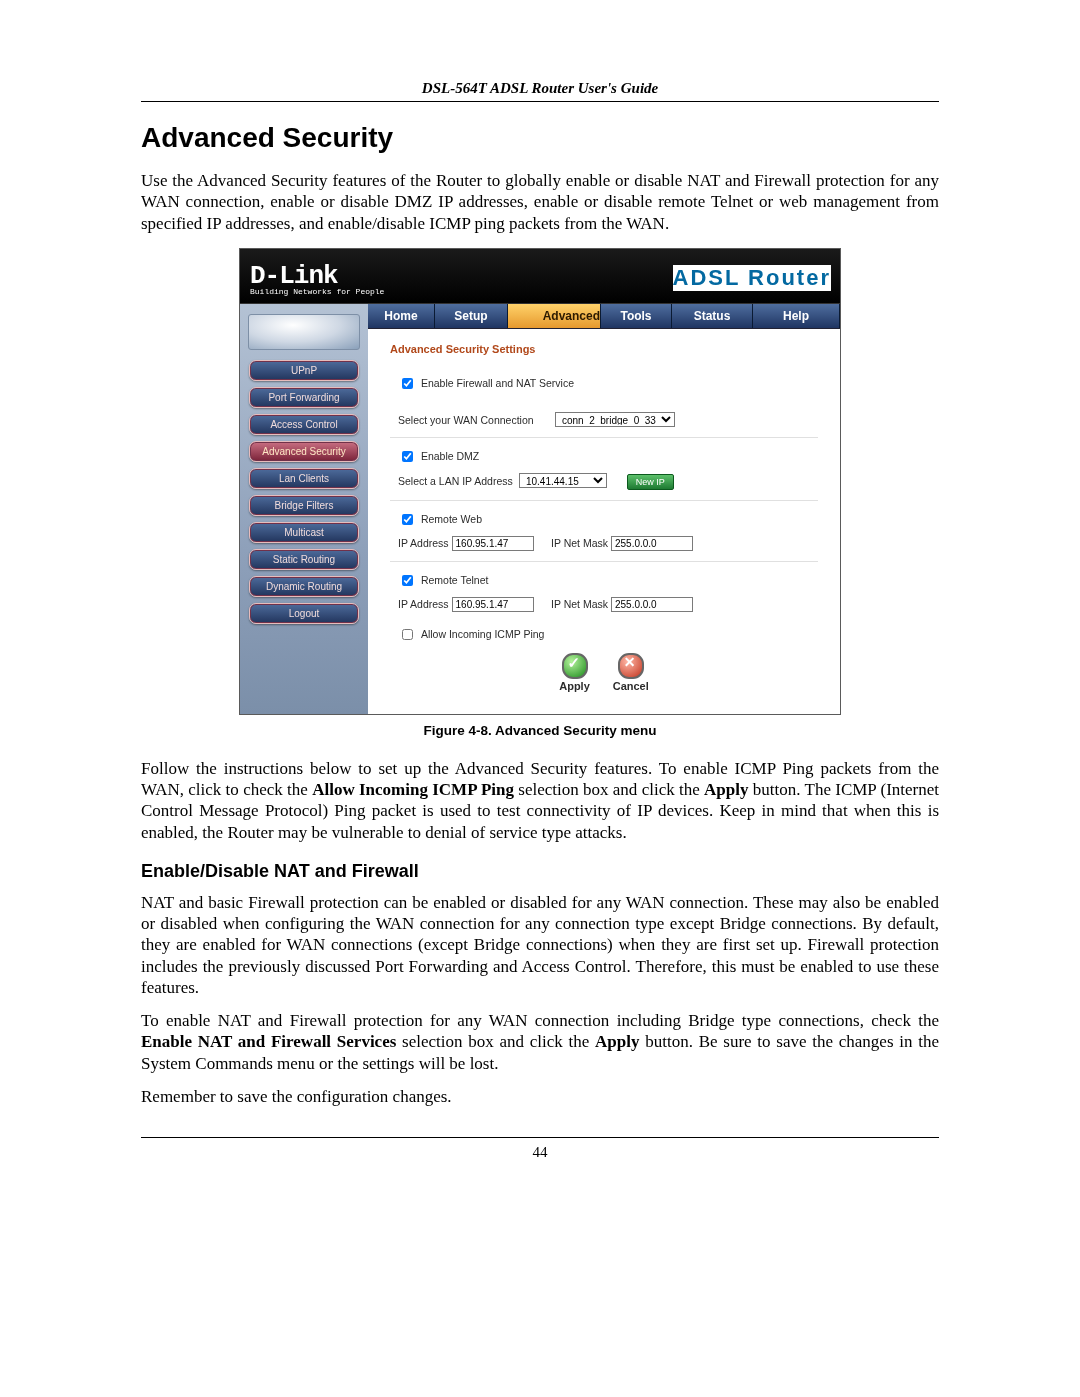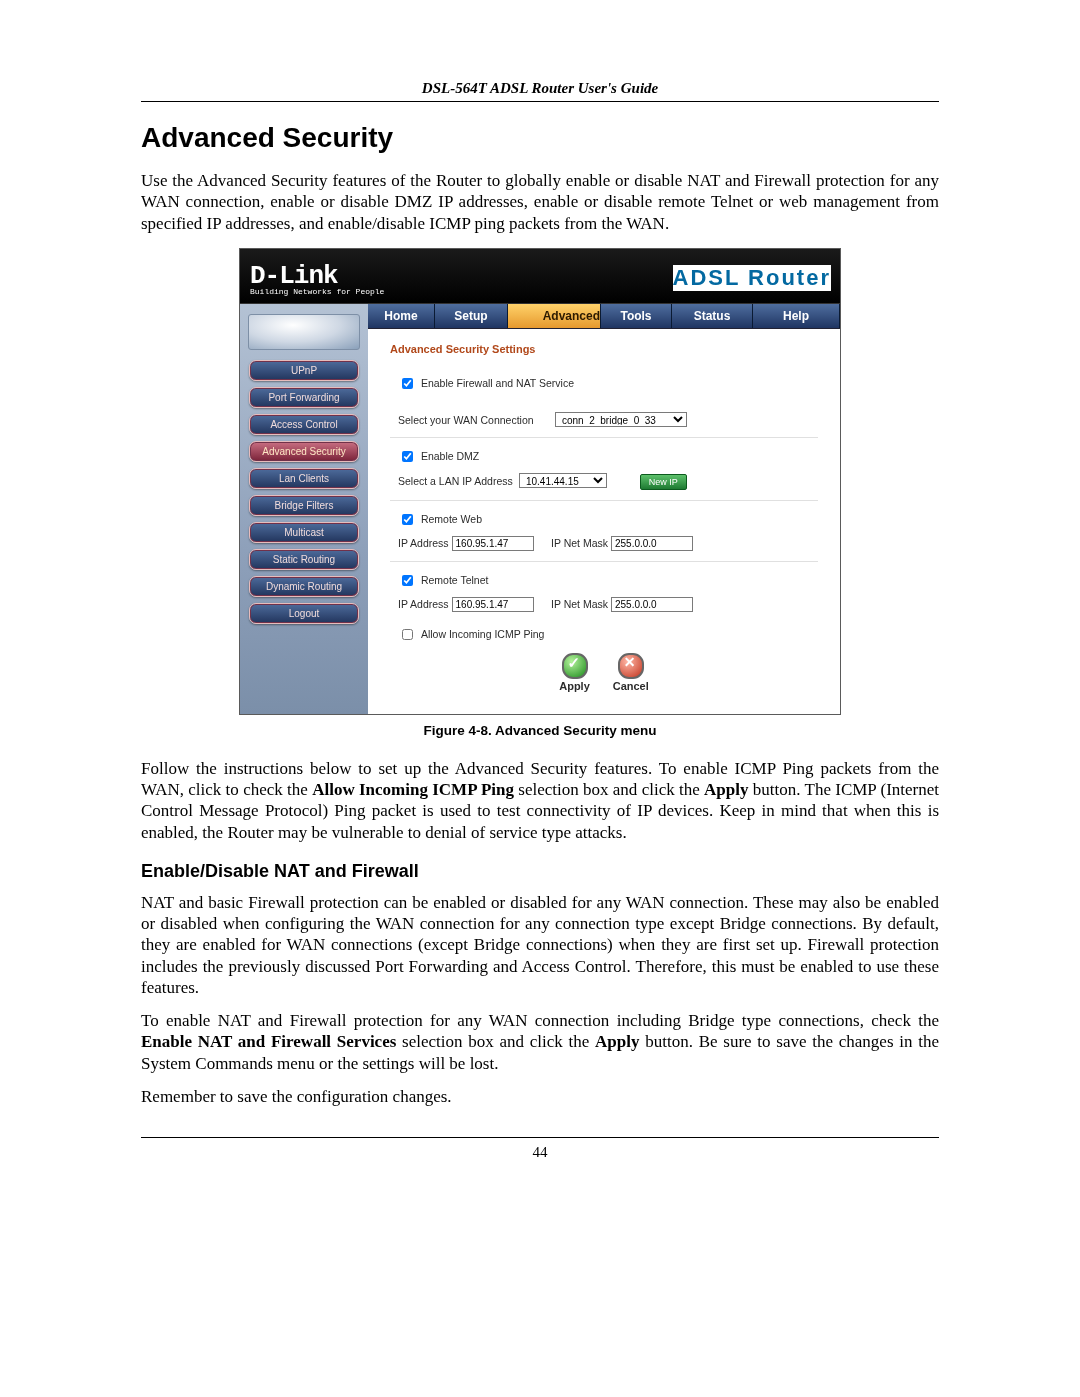--- a/index.html
+++ b/index.html
@@ -185,21 +185,21 @@
   }
   .lbl { display:inline-block; }
   .new-btn {
     display:inline-block;
     font-size:9px;
     color:#fff;
     background: linear-gradient(#5dc16b,#1e7a32);
     padding:2px 8px;
     border-radius:2px;
     border:1px solid #0c5a1e;
-    margin-left: 30px;
+    margin-left: 17px;
     vertical-align: middle;
   }
   .action-row {
     text-align:center;
     margin-top:10px;
   }
   .action {
     display:inline-block;
     text-align:center;
     margin:0 10px;
@@ -269,21 +269,21 @@
         <div class="panel">
           <div class="panel-title">Advanced Security Settings</div>
 
           <div class="row long">
             <input type="checkbox" class="cb" checked="" style="">
             <span class="lbl">Enable Firewall and NAT Service</span>
           </div>
 
           <div class="row long">
             <span class="lbl" style="width:154px">Select your WAN Connection</span>
-            <select class="sel-inp" style="width:132px">
+            <select class="sel-inp" style="width:120px">
               <option>conn_2_bridge_0_33</option>
             </select>
           </div>
 
           <div class="group">
             <div class="row">
               <input type="checkbox" class="cb" checked="" style="">
               <span class="lbl">Enable DMZ</span>
             </div>
             <div class="row">

